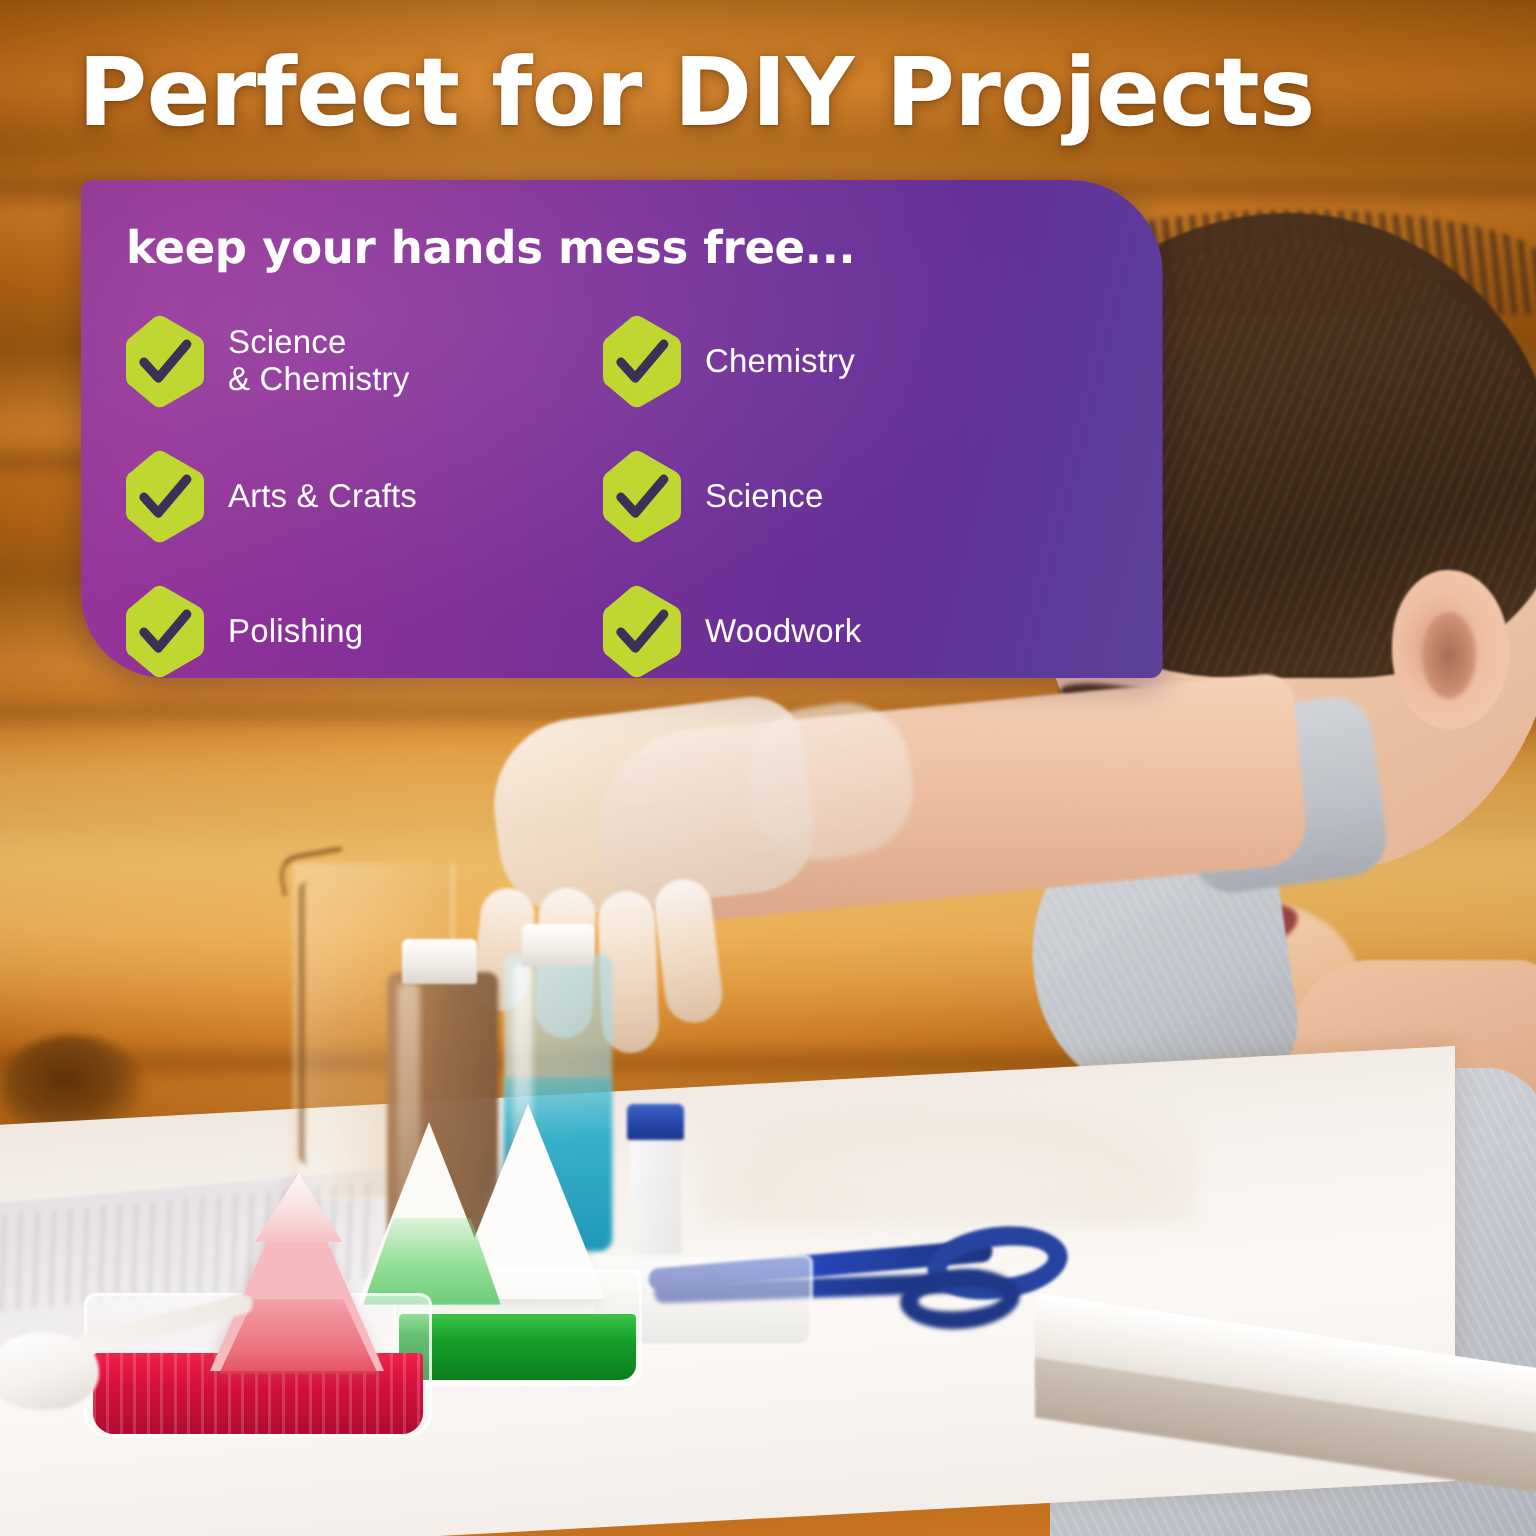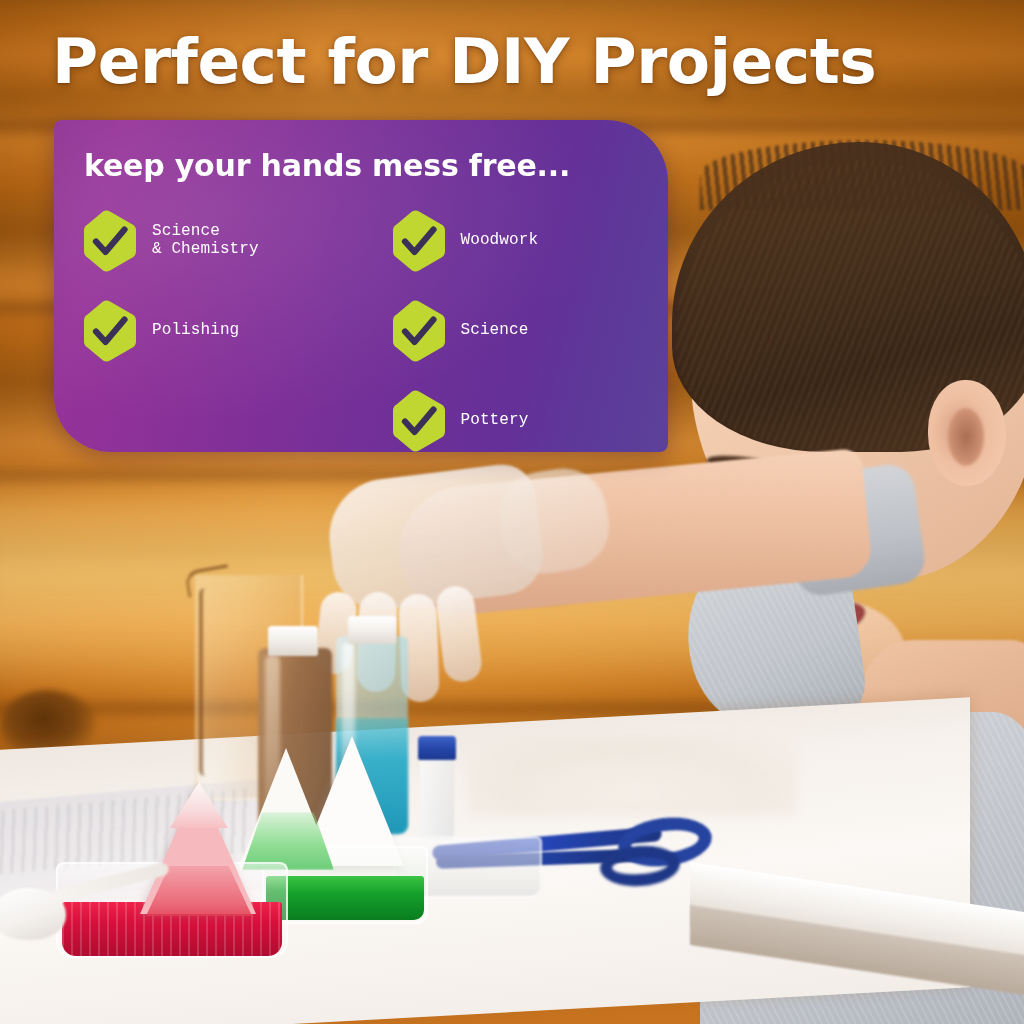--- a/index.html
+++ b/index.html
@@ -354,21 +354,21 @@
   .headline {
     position:absolute; left:52px; top:30px; width:880px;
     font-family:"DejaVu Sans", sans-serif;
     font-weight:bold; font-size:63px; line-height:1.0;
     letter-spacing:-0.5px; color:#ffffff; white-space:nowrap;
     text-shadow:0 2px 10px rgba(70,30,0,.45), 0 1px 2px rgba(60,25,0,.35);
   }
 
   
   .panel {
-    position:absolute; left:54px; top:120px; width:614px; height:332px;
+    position:absolute; left:54px; top:120px; width:721px; height:332px;
     background:linear-gradient(104deg,
       #8e3192 0%, #953399 10%, #8a3198 26%, #7c3098 44%,
       #6f3098 60%, #643098 76%, #5c3b9a 90%, #5c4199 100%);
     border-radius:8px 62px 8px 56px;
     box-shadow:0 6px 22px rgba(40,10,50,.32);
     overflow:hidden;
   }
   .panel-gloss {
     position:absolute; inset:0;
     background:radial-gradient(ellipse at 22% 28%, rgba(255,255,255,.10) 0%, rgba(255,255,255,0) 62%);
@@ -389,22 +389,22 @@
   .col { display:flex; flex-direction:column; gap:8px; }
   .col-a { width:300px; }
   .col-b { width:268px; }
 
   .feat { display:flex; align-items:center; gap:14px; min-height:82px; }
 
   .hexwrap { flex:0 0 auto; width:56px; height:62px; position:relative; }
   .hexwrap svg { display:block; width:56px; height:62px; }
 
   .feat-label {
-    font-family:Liberation Mono, monospace;
-    font-size:16px; line-height:1.12; color:#ffffff; font-weight:normal;
+    font-family:Liberation Sans, sans-serif;
+    font-size:22px; line-height:1.12; color:#ffffff; font-weight:normal;
     letter-spacing:.1px; white-space:pre-line;
   }
 </style>
 </head>
 <body>
 
 <div class="stage">
 
   <div class="photo">
 
@@ -501,20 +501,29 @@
           <span class="hexwrap">
             <svg viewBox="0 0 56 62" xmlns="http://www.w3.org/2000/svg">
               <path d="M28 1.5 L50.5 14.5 a7 7 0 0 1 3.5 6 v21 a7 7 0 0 1 -3.5 6 L28 60.5 a7 7 0 0 1 -7 0 L5.5 47.5 a7 7 0 0 1 -3.5 -6 v-21 a7 7 0 0 1 3.5 -6 L21 1.5 a7 7 0 0 1 7 0 z" fill="#BFD730"></path>
               <path d="M14 31.5 L23.5 42 L42.5 19.5" fill="none" stroke="#3B3158" stroke-width="6.2" stroke-linecap="round" stroke-linejoin="round"></path>
             </svg>
           </span>
           <span class="feat-label">Science
 &amp; Chemistry</span>
         </div>
 
+        <div class="feat">
+          <span class="hexwrap">
+            <svg viewBox="0 0 56 62" xmlns="http://www.w3.org/2000/svg">
+              <path d="M28 1.5 L50.5 14.5 a7 7 0 0 1 3.5 6 v21 a7 7 0 0 1 -3.5 6 L28 60.5 a7 7 0 0 1 -7 0 L5.5 47.5 a7 7 0 0 1 -3.5 -6 v-21 a7 7 0 0 1 3.5 -6 L21 1.5 a7 7 0 0 1 7 0 z" fill="#BFD730"></path>
+              <path d="M14 31.5 L23.5 42 L42.5 19.5" fill="none" stroke="#3B3158" stroke-width="6.2" stroke-linecap="round" stroke-linejoin="round"></path>
+            </svg>
+          </span>
+          <span class="feat-label">Arts &amp; Crafts</span>
+        </div>
 
         <div class="feat">
           <span class="hexwrap">
             <svg viewBox="0 0 56 62" xmlns="http://www.w3.org/2000/svg">
               <path d="M28 1.5 L50.5 14.5 a7 7 0 0 1 3.5 6 v21 a7 7 0 0 1 -3.5 6 L28 60.5 a7 7 0 0 1 -7 0 L5.5 47.5 a7 7 0 0 1 -3.5 -6 v-21 a7 7 0 0 1 3.5 -6 L21 1.5 a7 7 0 0 1 7 0 z" fill="#BFD730"></path>
               <path d="M14 31.5 L23.5 42 L42.5 19.5" fill="none" stroke="#3B3158" stroke-width="6.2" stroke-linecap="round" stroke-linejoin="round"></path>
             </svg>
           </span>
           <span class="feat-label">Polishing</span>
         </div>
@@ -522,40 +531,40 @@
 
       <div class="col col-b">
 
         <div class="feat">
           <span class="hexwrap">
             <svg viewBox="0 0 56 62" xmlns="http://www.w3.org/2000/svg">
               <path d="M28 1.5 L50.5 14.5 a7 7 0 0 1 3.5 6 v21 a7 7 0 0 1 -3.5 6 L28 60.5 a7 7 0 0 1 -7 0 L5.5 47.5 a7 7 0 0 1 -3.5 -6 v-21 a7 7 0 0 1 3.5 -6 L21 1.5 a7 7 0 0 1 7 0 z" fill="#BFD730"></path>
               <path d="M14 31.5 L23.5 42 L42.5 19.5" fill="none" stroke="#3B3158" stroke-width="6.2" stroke-linecap="round" stroke-linejoin="round"></path>
             </svg>
           </span>
-          <span class="feat-label">Woodwork</span>
+          <span class="feat-label">Chemistry</span>
         </div>
 
         <div class="feat">
           <span class="hexwrap">
             <svg viewBox="0 0 56 62" xmlns="http://www.w3.org/2000/svg">
               <path d="M28 1.5 L50.5 14.5 a7 7 0 0 1 3.5 6 v21 a7 7 0 0 1 -3.5 6 L28 60.5 a7 7 0 0 1 -7 0 L5.5 47.5 a7 7 0 0 1 -3.5 -6 v-21 a7 7 0 0 1 3.5 -6 L21 1.5 a7 7 0 0 1 7 0 z" fill="#BFD730"></path>
               <path d="M14 31.5 L23.5 42 L42.5 19.5" fill="none" stroke="#3B3158" stroke-width="6.2" stroke-linecap="round" stroke-linejoin="round"></path>
             </svg>
           </span>
           <span class="feat-label">Science</span>
         </div>
 
         <div class="feat">
           <span class="hexwrap">
             <svg viewBox="0 0 56 62" xmlns="http://www.w3.org/2000/svg">
               <path d="M28 1.5 L50.5 14.5 a7 7 0 0 1 3.5 6 v21 a7 7 0 0 1 -3.5 6 L28 60.5 a7 7 0 0 1 -7 0 L5.5 47.5 a7 7 0 0 1 -3.5 -6 v-21 a7 7 0 0 1 3.5 -6 L21 1.5 a7 7 0 0 1 7 0 z" fill="#BFD730"></path>
               <path d="M14 31.5 L23.5 42 L42.5 19.5" fill="none" stroke="#3B3158" stroke-width="6.2" stroke-linecap="round" stroke-linejoin="round"></path>
             </svg>
           </span>
-          <span class="feat-label">Pottery</span>
+          <span class="feat-label">Woodwork</span>
         </div>
       </div>
 
     </div>
   </div>
 
 </div>
 
 </body></html>

